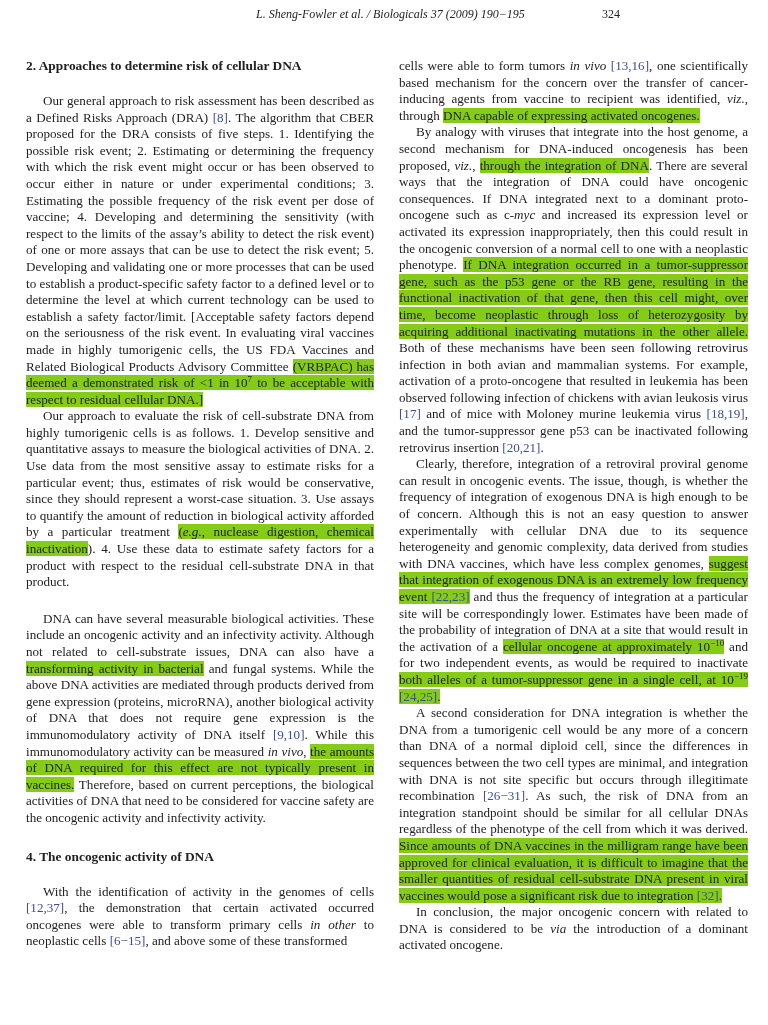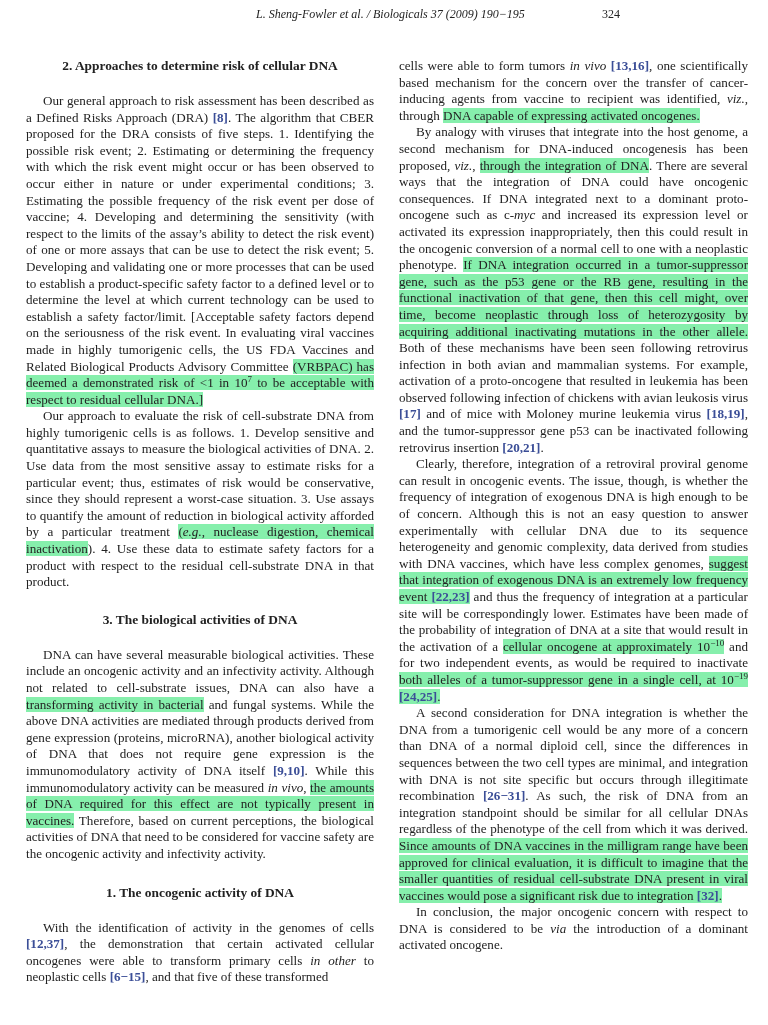--- a/index.html
+++ b/index.html
@@ -6,55 +6,54 @@
   body { width: 768px; height: 1025px; overflow: hidden; position: relative;
          font-family: "Liberation Serif", "DejaVu Serif", serif; color: #222; }
   .running-head { position: absolute; top: 7px; left: 0; width: 638px; height: 20px;
                   font-size: 12px; font-style: italic; }
   .running-head .title { position: absolute; left: 256px; top: 0; }
   .running-head .page { position: absolute; right: 18px; top: 0; font-style: normal; }
   .col { position: absolute; top: 57px; width: 348px; font-size: 13.1px; line-height: 16.6px;
          text-align: justify; hyphens: manual; }
   .col.left { left: 26px; }
   .col.right { left: 399px; width: 349px; top: 58px; }
-  h2 { font-size: 13.4px; font-weight: bold; margin: 0 0 19px 0; line-height: 17px; text-align: center; }
+  h2 { font-size: 13.4px; font-weight: bold; margin: 0 0 19px 0; line-height: 17px; text-align: left; }
   p { margin: 0; text-indent: 17px; }
   p.noindent { text-indent: 0; }
   .gap { height: 20px; }
   .gap-small { height: 21px; }
-  .hl { background: #86efac; }
-  .cite { color: #3b4e97; font-weight: bold; }
+  .hl { background: #84cc16; }
+  .cite { color: #3b4e97; }
   i { }
   sup { font-size: 9px; line-height: 0; vertical-align: 5px; }
 </style>
 </head>
 <body>
 
 <div class="running-head">
   <span class="title">L. Sheng-Fowler et al. / Biologicals 37 (2009) 190−195</span>
   <span class="page">324</span>
 </div>
 
 <div class="col left">
   <h2>2. Approaches to determine risk of cellular DNA</h2>
   <p><span>Our general approach to risk assessment has been described as a Defined Risks Approach (DRA) </span><span class="cite">[8]</span><span>. The algorithm that CBER proposed for the DRA consists of five steps. 1. Iden­tifying the possible risk event; 2. Estimating or determining the frequency with which the risk event might occur or has been observed to occur either in nature or under experimental conditions; 3. Estimating the possible frequency of the risk event per dose of vaccine; 4. Developing and determining the sensitivity (with respect to the limits of the assay’s ability to detect the risk event) of one or more assays that can be use to detect the risk event; 5. Developing and validating one or more processes that can be used to establish a product-specific safety factor to a defined level or to determine the level at which current technology can be used to establish a safety factor/limit. [Acceptable safety factors depend on the seri­ousness of the risk event. In evaluating viral vaccines made in highly tumorigenic cells, the US FDA Vaccines and Related Biological Products Advisory Committee </span><span class="hl"><span>(VRBPAC) has deemed a demonstrated risk of &lt;1 in 10</span><sup>7</sup><span> to be acceptable with respect to residual cellular DNA.]</span></span></p>
   <p><span>Our approach to evaluate the risk of cell-substrate DNA from highly tumorigenic cells is as follows. 1. Develop sensitive and quantitative assays to measure the biological activities of DNA. 2. Use data from the most sensitive assay to estimate risks for a particular event; thus, estimates of risk would be conservative, since they should represent a worst-case situation. 3. Use assays to quantify the amount of reduction in biological activity afforded by a particular treat­ment </span><span class="hl"><span>(</span><i>e.g.</i><span>, nuclease digestion, chemical inactivation</span></span><span>). 4. Use these data to estimate safety factors for a product with respect to the residual cell-substrate DNA in that product.</span></p>
 
   <div class="gap"></div>
-  <h2>3. The biological activities of DNA</h2>
   <p><span>DNA can have several measurable biological activities. These include an oncogenic activity and an infectivity activity. Although not related to cell-substrate issues, DNA can also have a </span><span class="hl">transforming activity in bacterial</span><span> and fungal systems. While the above DNA activities are mediated through products derived from gene expression (proteins, microRNA), another biological activity of DNA that does not require gene expression is the immunomodulatory activity of DNA itself </span><span class="cite">[9,10]</span><span>. While this immunomodulatory activity can be measured </span><i>in vivo</i><span>, </span><span class="hl">the amounts of DNA required for this effect are not typically present in vaccines.</span><span> Therefore, based on current perceptions, the biological activities of DNA that need to be considered for vaccine safety are the oncogenic activity and infectivity activity.</span></p>
 
   <div class="gap-small"></div>
-  <h2>1. The oncogenic activity of DNA</h2>
-  <p><span>With the identification of activity in the genomes of cells </span><span class="cite">[12,37]</span><span>, the demonstration that certain activated cellular oncogenes were able to transform primary cells </span><i>in other</i><span> to neoplastic cells </span><span class="cite">[6−15]</span><span id="s4p1-split">, and that five of these transformed</span></p>
+  <h2>4. The oncogenic activity of DNA</h2>
+  <p><span>With the identification of activity in the genomes of cells </span><span class="cite">[12,37]</span><span>, the demonstration that certain activated occurred oncogenes were able to transform primary cells </span><i>in other</i><span> to neoplastic cells </span><span class="cite">[6−15]</span><span id="s4p1-split">, and above some of these transformed</span></p>
 </div>
 
 <div class="col right">
   <p class="noindent"><span id="s4p1-cont">cells were able to form tumors </span><i>in vivo</i><span> </span><span class="cite">[13,16]</span><span>, one scientifically based mechanism for the concern over the transfer of cancer-inducing agents from vaccine to recipient was identified, </span><i>viz.</i><span>, through </span><span class="hl">DNA capable of expressing activated oncogenes.</span></p>
 
   <p><span>By analogy with viruses that integrate into the host genome, a second mechanism for DNA-induced oncogenesis has been proposed, </span><i>viz.</i><span>, </span><span class="hl">through the integration of DNA</span><span>. There are several ways that the integration of DNA could have oncogenic consequences. If DNA integrated next to a domi­nant proto-oncogene such as c-</span><i>myc</i><span> and increased its expres­sion level or activated its expression inappropriately, then this could result in the oncogenic conversion of a normal cell to one with a neoplastic phenotype. </span><span class="hl">If DNA integration occurred in a tumor-suppressor gene, such as the p53 gene or the RB gene, resulting in the functional inactivation of that gene, then this cell might, over time, become neoplastic through loss of heterozygosity by acquiring additional inactivating mutations in the other allele.</span><span> Both of these mechanisms have been seen following retrovirus infection in both avian and mammalian systems. For example, activation of a proto-oncogene that resulted in leukemia has been observed following infection of chickens with avian leukosis virus </span><span class="cite">[17]</span><span> and of mice with Moloney murine leukemia virus </span><span class="cite">[18,19]</span><span>, and the tumor-suppressor gene p53 can be inactivated following retrovirus insertion </span><span class="cite">[20,21]</span><span>.</span></p>
 
   <p><span>Clearly, therefore, integration of a retroviral proviral genome can result in oncogenic events. The issue, though, is whether the frequency of integration of exogenous DNA is high enough to be of concern. Although this is not an easy question to answer experimentally with cellular DNA due to its sequence heterogeneity and genomic complexity, data derived from studies with DNA vaccines, which have less complex genomes, </span><span class="hl"><span>suggest that integration of exogenous DNA is an extremely low frequency event </span><span class="cite">[22,23]</span></span><span> and thus the frequency of integration at a particular site will be corre­spondingly lower. Estimates have been made of the probability of integration of DNA at a site that would result in the acti­vation of a </span><span class="hl"><span>cellular oncogene at approximately 10</span><sup>−10</sup></span><span> and for two independent events, as would be required to inactivate </span><span class="hl"><span>both alleles of a tumor-suppressor gene in a single cell, at 10</span><sup>−19</sup><span> </span><span class="cite">[24,25]</span><span>.</span></span></p>
 
   <p><span>A second consideration for DNA integration is whether the DNA from a tumorigenic cell would be any more of a concern than DNA of a normal diploid cell, since the differences in sequences between the two cell types are minimal, and inte­gration with DNA is not site specific but occurs through ille­gitimate recombination </span><span class="cite">[26−31]</span><span>. As such, the risk of DNA from an integration standpoint should be similar for all cellular DNAs regardless of the phenotype of the cell from which it was derived. </span><span class="hl"><span>Since amounts of DNA vaccines in the milligram range have been approved for clinical evaluation, it is difficult to imagine that the smaller quantities of residual cell-substrate DNA present in viral vaccines would pose a significant risk due to integration </span><span class="cite">[32]</span><span>.</span></span></p>
 
-  <p><span>In conclusion, the major oncogenic concern with respect to DNA is considered to be </span><i>via</i><span> the introduction of a dominant activated oncogene.</span></p>
+  <p><span>In conclusion, the major oncogenic concern with related to DNA is considered to be </span><i>via</i><span> the introduction of a dominant activated oncogene.</span></p>
 </div>
 
 </body></html>

